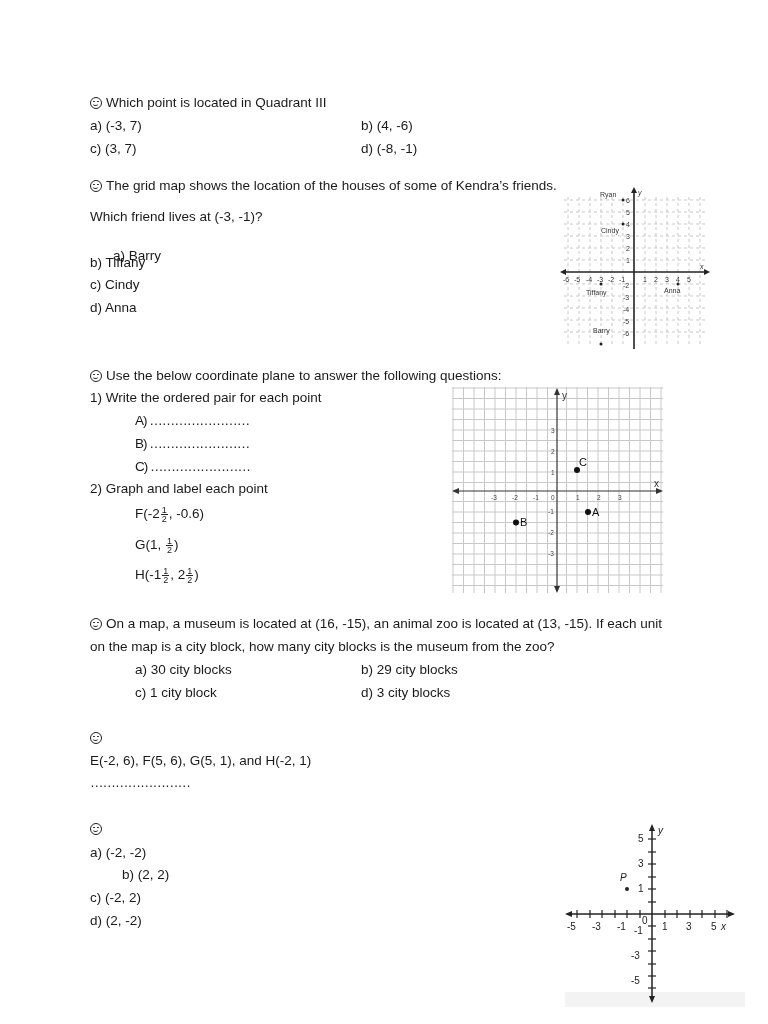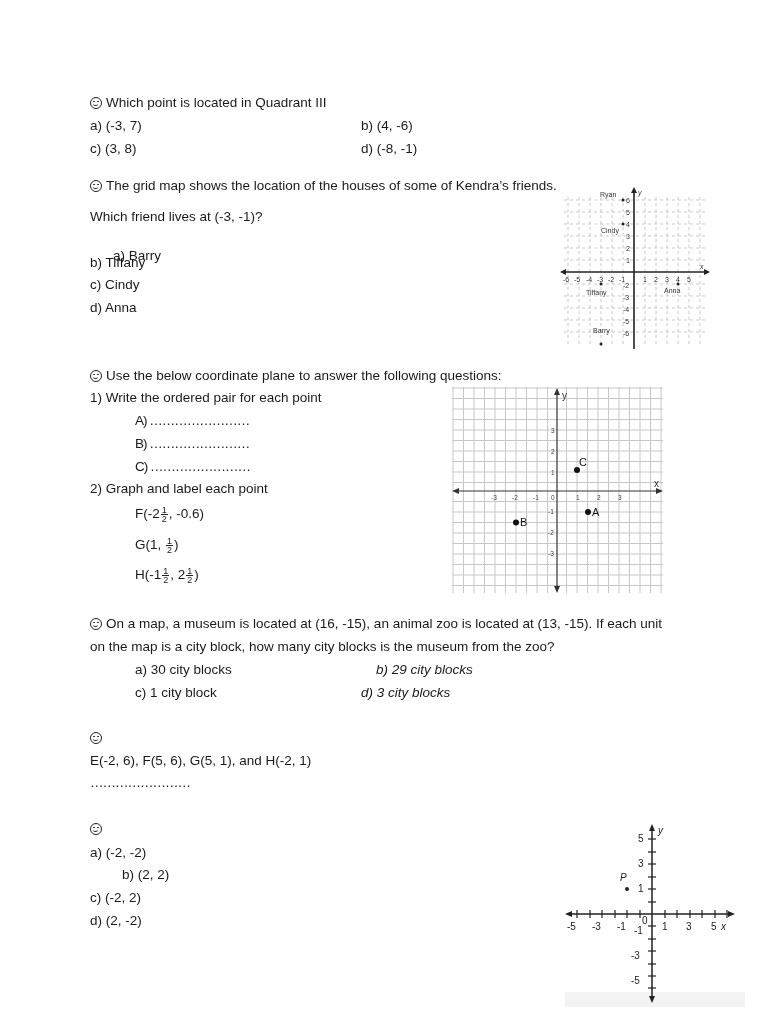--- a/index.html
+++ b/index.html
@@ -18,21 +18,21 @@
   .dots { letter-spacing:-1px; }
 </style>
 </head>
 <body>
 
 <div class="t" style="left:90px;top:95px;">
   <span class="smile"></span><span>Which point is located in Quadrant III</span>
 </div>
 <div class="t" style="left:90px;top:118px;">a) (-3, 7)</div>
 <div class="t" style="left:361px;top:118px;">b) (4, -6)</div>
-<div class="t" style="left:90px;top:141px;">c) (3, 8)</div>
+<div class="t" style="left:90px;top:141px;">c) (3, 7)</div>
 <div class="t" style="left:361px;top:141px;">d) (-8, -1)</div>
 
 <div class="t" style="left:90px;top:178px;">
   <span class="smile"></span><span>The grid map shows the location of the houses of some of Kendra’s friends.</span>
 </div>
 <div class="t" style="left:90px;top:209px;">Which friend lives at (-3, -1)?</div>
 <div class="t" style="left:90px;top:248px;margin-left:23px;">a) Barry</div>
 <div class="t" style="left:90px;top:255px;">b) Tiffany</div>
 <div class="t" style="left:90px;top:277px;">c) Cindy</div>
 <div class="t" style="left:90px;top:300px;">d) Anna</div>
@@ -208,23 +208,23 @@
       <text x="68" y="139">B</text>
       <text x="127" y="79">C</text>
   </g>
 </svg>
 
 <div class="t" style="left:90px;top:616px;">
   <span class="smile"></span><span>On a map, a museum is located at (16, -15), an animal zoo is located at (13, -15). If each unit</span>
 </div>
 <div class="t" style="left:90px;top:639px;">on the map is a city block, how many city blocks is the museum from the zoo?</div>
 <div class="t" style="left:135px;top:662px;">a) 30 city blocks</div>
-<div class="t" style="left:376px;top:662px;font-style:italic;">b) 29 city blocks</div>
+<div class="t" style="left:361px;top:662px;">b) 29 city blocks</div>
 <div class="t" style="left:135px;top:685px;">c) 1 city block</div>
-<div class="t" style="left:361px;top:685px;font-style:italic;">d) 3 city blocks</div>
+<div class="t" style="left:361px;top:685px;">d) 3 city blocks</div>
 
 <div class="t" style="left:90px;top:730px;">
   <span class="smile"></span>
 </div>
 <div class="t" style="left:90px;top:753px;">E(-2, 6), F(5, 6), G(5, 1), and H(-2, 1)</div>
 <div class="t dots" style="left:90px;top:775px;">……………………</div>
 
 <div class="t" style="left:90px;top:821px;">
   <span class="smile"></span>
 </div>

